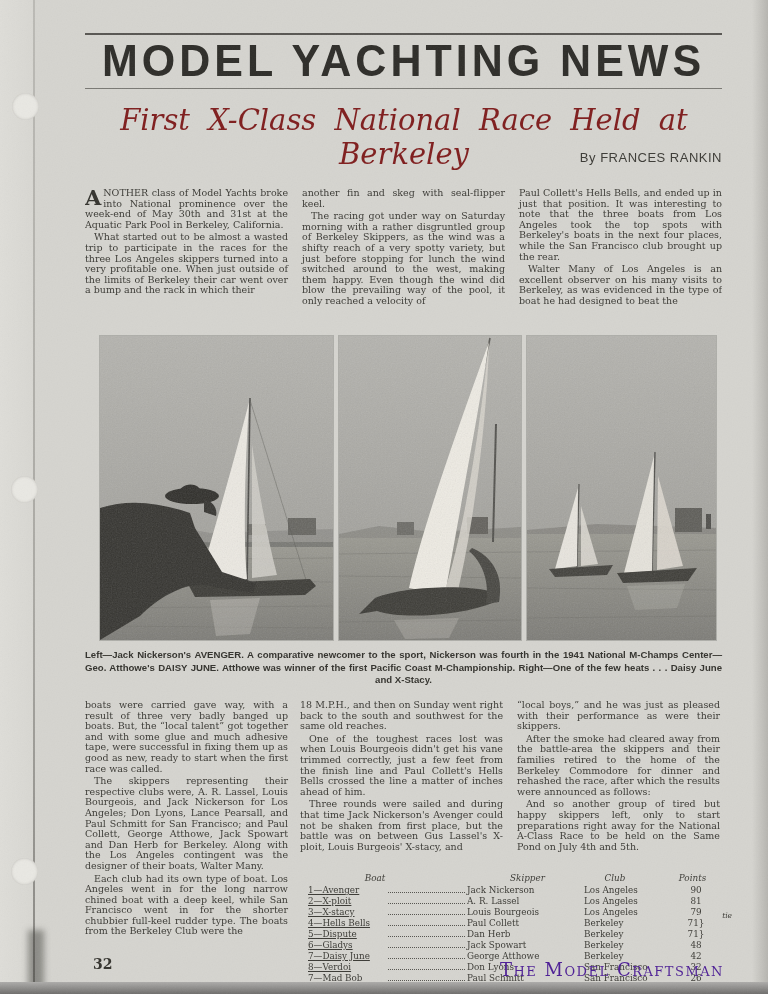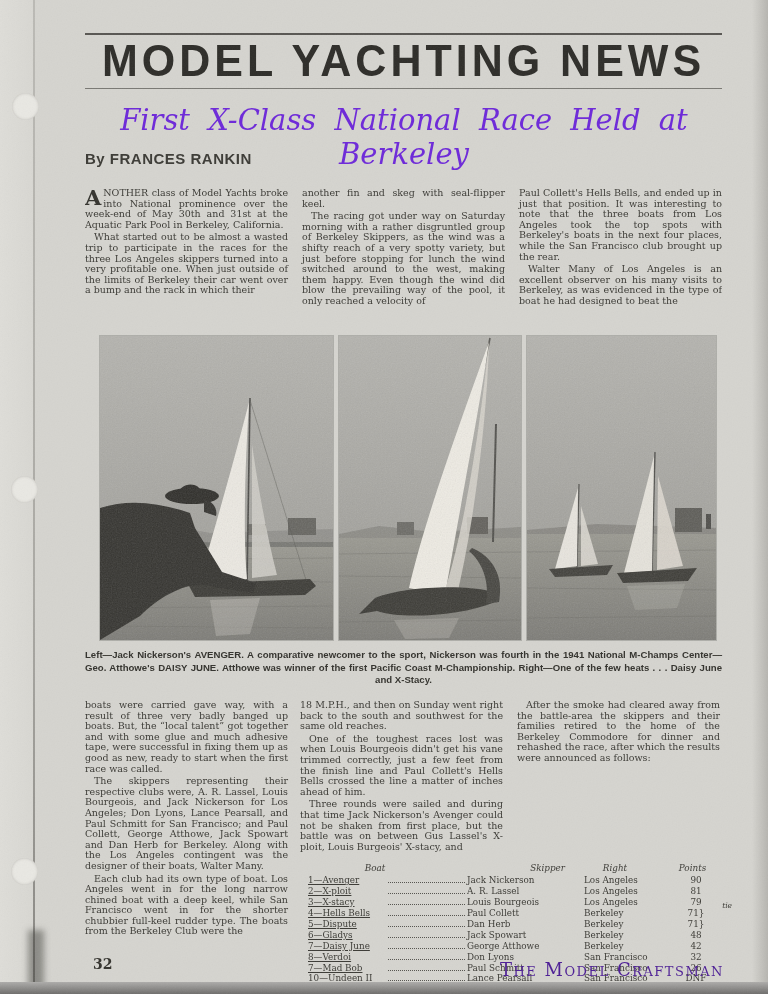--- a/index.html
+++ b/index.html
@@ -21,23 +21,23 @@
   .edge-shade-right{position:absolute;right:0;top:0;width:16px;height:994px;
       background:linear-gradient(270deg,rgba(90,88,84,.25),rgba(90,88,84,0));}
 
   
   .rule{position:absolute;left:85px;width:637px;height:2px;background:rgba(45,44,40,.75);}
   .rule.thin{height:1px;background:rgba(45,44,40,.55);}
   #masthead{position:absolute;left:85px;top:37px;width:637px;text-align:center;
       font-family:"Liberation Sans",sans-serif;font-weight:700;font-size:43px;
       letter-spacing:4px;color:#2e2d29;transform:scaleY(1.02);}
   #headline{position:absolute;left:80px;top:103px;width:648px;text-align:center;
-      font-style:italic;font-size:29px;color:#6d28d9;word-spacing:9px;}
-  #byline{position:absolute;left:85px;top:150px;width:637px;text-align:left;
-      font-family:"Liberation Sans",sans-serif;font-weight:700;font-size:15px;
+      font-style:italic;font-size:29px;color:#7f1d1d;word-spacing:9px;}
+  #byline{position:absolute;left:85px;top:150px;width:637px;text-align:right;
+      font-family:"Liberation Sans",sans-serif;font-weight:400;font-size:13px;
       letter-spacing:.5px;color:#3c3b36;}
 
   
   .cols{position:absolute;left:85px;width:637px;display:flex;gap:14px;}
   .col{width:203px;}
   .col p{margin:0 0 2px 0;font-size:9.5px;line-height:10.6px;text-align:justify;
       color:#3b3a35;text-indent:9px;}
   .col p.cont{text-indent:0;}
   .dropcap{float:left;font-size:21px;line-height:19px;font-weight:700;color:#34332e;
       margin:0 2px 0 0;}
@@ -50,24 +50,24 @@
   #photos{position:absolute;left:100px;top:336px;width:616px;height:304px;display:flex;gap:6px;}
   .photo{height:304px;position:relative;box-shadow:0 0 0 1px rgba(60,58,54,.25);}
   .photo svg{display:block;}
 
   
   #caption{position:absolute;left:85px;top:649px;width:637px;
       font-family:"Liberation Sans",sans-serif;font-weight:700;font-size:9.6px;
       line-height:12.6px;color:#33322d;text-align:justify;text-align-last:center;}
 
   
-  #results{position:relative;margin-top:8px;width:420px;font-size:8.8px;color:#3b3a35;}
+  #results{position:relative;margin-top:18px;width:420px;font-size:8.8px;color:#3b3a35;}
   #results .thead{display:flex;font-style:italic;line-height:12px;margin-bottom:1px;}
   #results .thead .h-boat{width:150px;text-align:center;}
-  #results .thead .h-skipper{width:115px;text-align:right;padding-left:40px;box-sizing:border-box;}
+  #results .thead .h-skipper{width:115px;text-align:center;padding-left:40px;box-sizing:border-box;}
   #results .thead .h-club{width:100px;text-align:center;}
   #results .thead .h-points{width:55px;text-align:center;}
   .trow{display:flex;align-items:baseline;line-height:9.9px;}
   .trow .c-boat{width:86px;white-space:nowrap;padding-left:8px;box-sizing:border-box;text-decoration:underline;}
   .trow .c-leader{flex:1;border-bottom:1px dotted #55544f;margin:0 2px 2px 2px;height:7px;}
   .trow .c-skipper{width:105px;white-space:nowrap;}
   .trow .c-club{width:100px;white-space:nowrap;padding-left:12px;box-sizing:border-box;}
   .trow .c-points{width:48px;text-align:center;white-space:nowrap;}
   .tie-note{position:absolute;right:-12px;top:39px;display:flex;align-items:center;color:#3b3a35;}
   .tie-word{font-size:7.5px;font-style:italic;margin-left:1px;}
@@ -220,29 +220,31 @@
       <p>Each club had its own type of boat. Los Angeles went in for the long narrow chined boat with a deep keel, while San Francisco went in for the shorter chubbier full-keel rudder type. The boats from the Berkeley Club were the</p>
     </div>
     <div class="colwrap-right">
       <div class="two">
         <div class="col">
           <p class="cont">18 M.P.H., and then on Sunday went right back to the south and southwest for the same old reaches.</p>
           <p>One of the toughest races lost was when Louis Bourgeois didn't get his vane trimmed correctly, just a few feet from the finish line and Paul Collett's Hells Bells crossed the line a matter of inches ahead of him.</p>
           <p>Three rounds were sailed and during that time Jack Nickerson's Avenger could not be shaken from first place, but the battle was on between Gus Lassel's X-ploit, Louis Burgeois' X-stacy, and</p>
         </div>
         <div class="col">
+          <p class="cont">“local boys,” and he was just as pleased with their performance as were their skippers.</p>
           <p>After the smoke had cleared away from the battle-area the skippers and their families retired to the home of the Berkeley Commodore for dinner and rehashed the race, after which the results were announced as follows:</p>
+          <p>And so another group of tired but happy skippers left, only to start preparations right away for the National A-Class Race to be held on the Same Pond on July 4th and 5th.</p>
         </div>
       </div>
 
       <div id="results">
         <div class="thead">
           <div class="h-boat">Boat</div>
           <div class="h-skipper">Skipper</div>
-          <div class="h-club">Right</div>
+          <div class="h-club">Club</div>
           <div class="h-points">Points</div>
         </div>
         <div>
 
             <div class="trow">
               <span class="c-boat">1—Avenger</span>
               <span class="c-leader"></span>
               <span class="c-skipper">Jack Nickerson</span>
               <span class="c-club">Los Angeles</span>
               <span class="c-points"><span>90</span><span></span></span>

